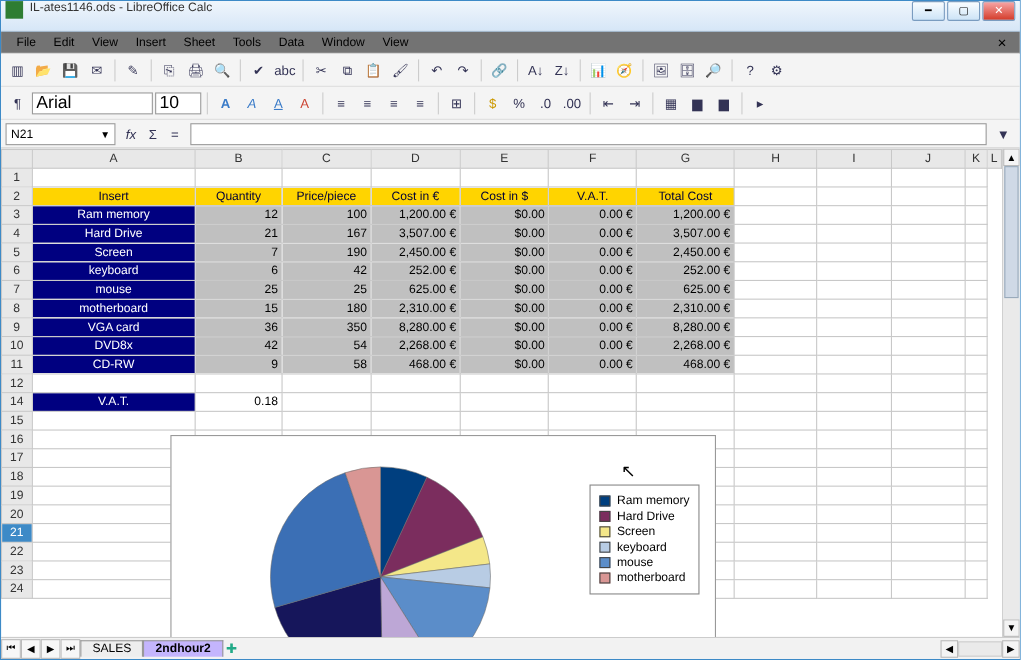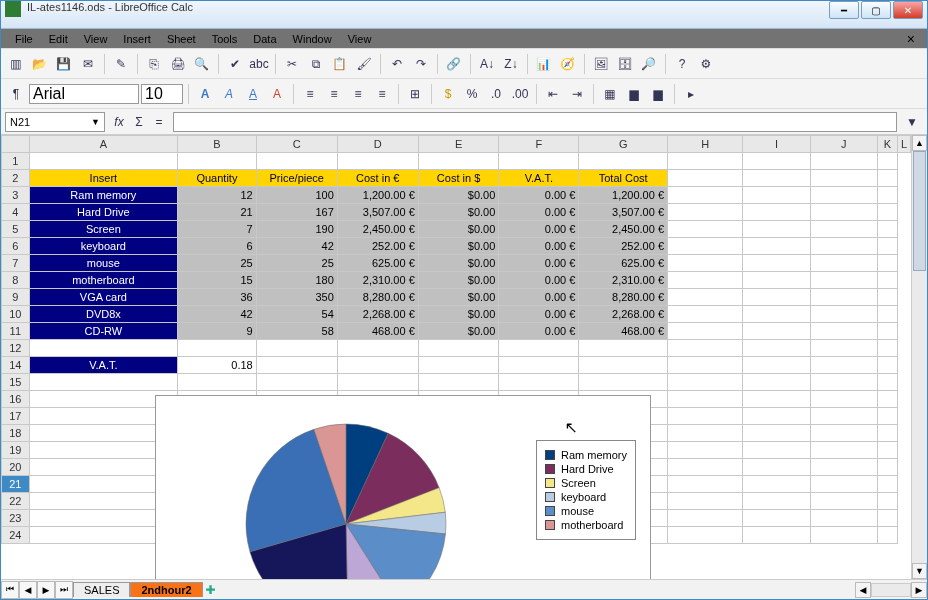--- a/index.html
+++ b/index.html
@@ -53,21 +53,21 @@
 
 .vscroll { width: 16px; background: #eee; border-left: 1px solid #ccc; display:flex; flex-direction:column; }
 .vscroll .arr { height:16px; display:flex; align-items:center; justify-content:center; border:1px solid #bbb; background:#f4f4f4; font-size:9px; }
 .vscroll .track { flex:1; background:#eaeaea; position:relative; }
 .vscroll .thumb { position:absolute; top:0; left:1px; right:1px; height:120px; background:#cfd9e6; border:1px solid #9ab; }
 
 .tabstrip { display:flex; align-items:center; height: 20px; border-top:1px solid #ccc; background:#f2f2f2; }
 .navtabs { display:flex; }
 .navtabs .nt { width:18px; height:18px; border:1px solid #bbb; background:#f7f7f7; display:flex; align-items:center; justify-content:center; font-size:9px; }
 .sheettab { padding: 1px 10px; border:1px solid #999; border-bottom:none; background:#eee; font-size:11px; position:relative; }
-.sheettab.active { background:#f97316; font-weight:bold; }
+.sheettab.active { background:#c4b5fd; font-weight:bold; }
 .addtab { width:16px; color:#2a8; font-size:12px; text-align:center; }
 .hscroll { margin-left:auto; display:flex; align-items:center; }
 .hscroll .arr { width:16px; height:16px; border:1px solid #bbb; background:#f4f4f4; display:flex; align-items:center; justify-content:center; font-size:9px; }
 .hscroll .track { width:40px; height:14px; background:#eaeaea; border:1px solid #ccc; }
 
 .statusbar { display:flex; align-items:center; height: 22px; border-top:1px solid #ccc; background:#f2f2f2; font-size:11px; padding:0 6px; gap:18px; }
 .statusbar .cell { border-left:1px solid #ccc; padding:0 10px; }
 .statusbar .zoom { margin-left:auto; display:flex; align-items:center; gap:6px; }
 .slider { width:90px; height:4px; background:#ccc; position:relative; }
 .slider .knob { width:8px; height:12px; background:#888; position:absolute; top:-4px; left:42px; }

